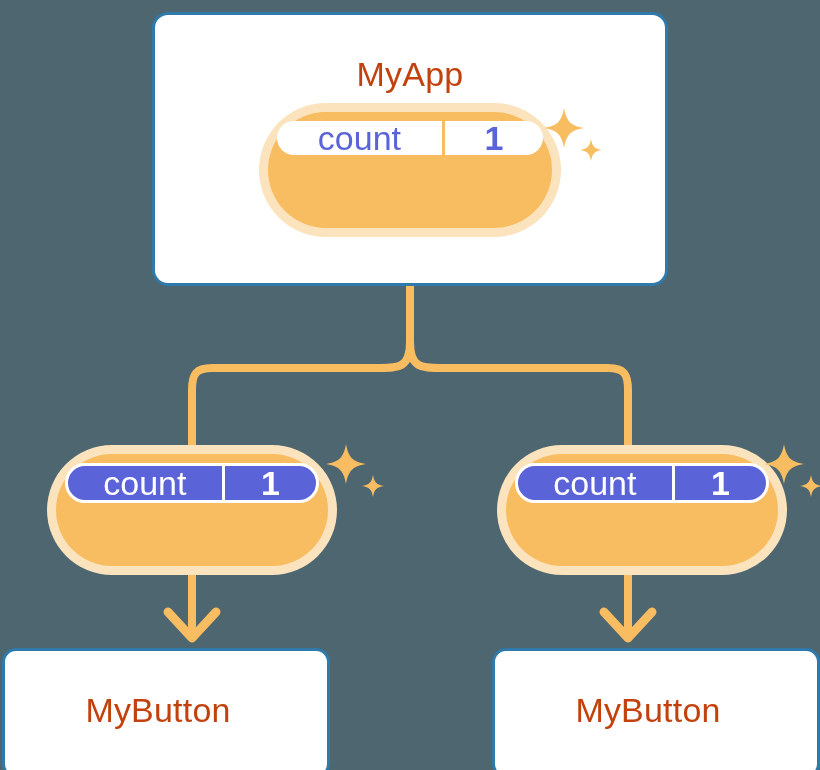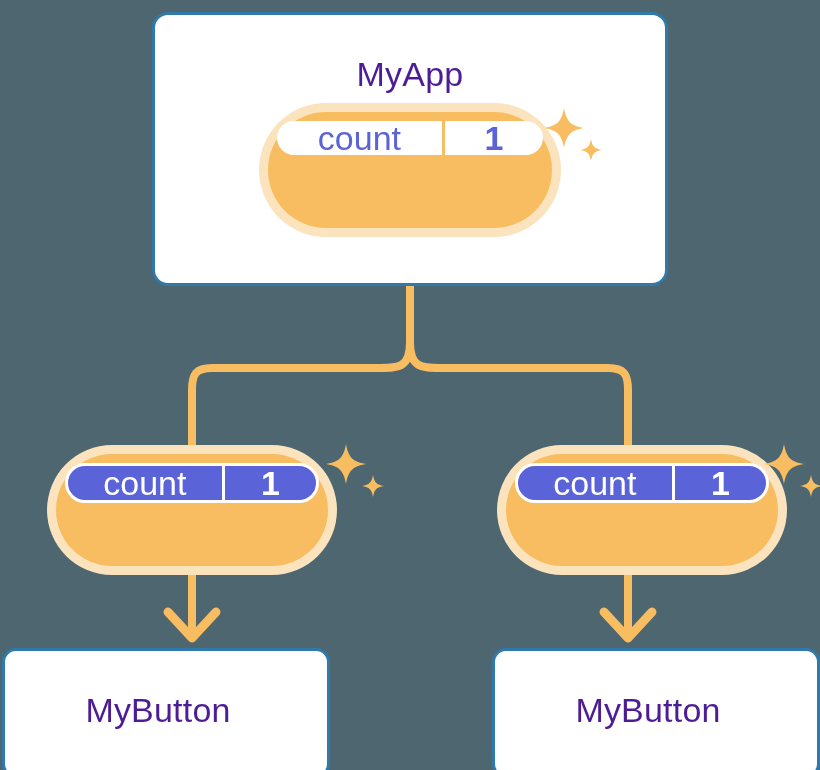--- a/index.html
+++ b/index.html
@@ -34,21 +34,21 @@
   
   .card {
     position: absolute;
     background: #ffffff;
     border: 3px solid #2f7aab;
     border-radius: 14px;
     z-index: 3;
   }
 
   .card-title {
-    color: #4c1d95;
+    color: #c2410c;
     font-size: 34px;
     font-weight: 400;
     letter-spacing: 0.2px;
     text-align: center;
     line-height: 1;
     white-space: nowrap;
   }
 
   
   #card-myapp {

